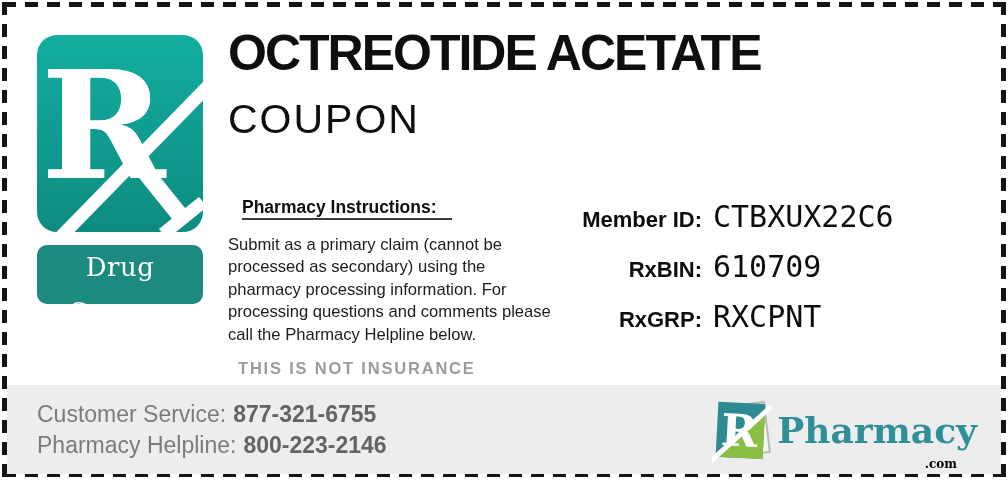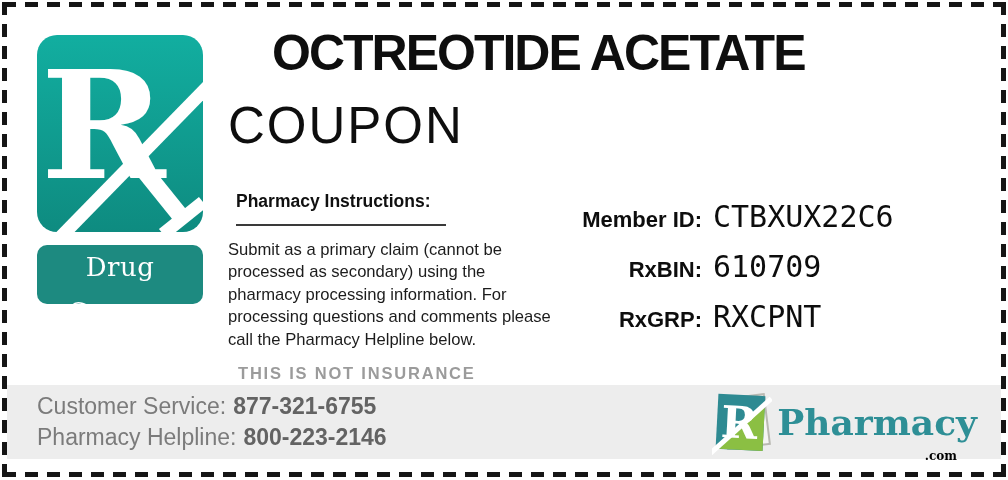--- a/index.html
+++ b/index.html
@@ -15,40 +15,40 @@
   .dash-left{left:2px;}
   .dash-right{right:2px;}
 
   
   .left-col{position:absolute;left:37px;top:35px;width:166px;text-align:center;}
   .badge{margin-top:9px;width:166px;height:59px;background:#1d8a80;border-radius:10px;color:#ffffff;
          font-family:"DejaVu Serif",serif;font-size:26px;line-height:45px;letter-spacing:.5px;}
   .never{margin-top:7px;color:#e71f19;font-weight:bold;font-size:22px;letter-spacing:.2px;white-space:nowrap;}
 
   
-  .title{position:absolute;left:228px;top:24px;font-size:50px;font-weight:bold;color:#0e0e0e;letter-spacing:-2px;white-space:nowrap;margin-left:44px;}
-  .subtitle{position:absolute;left:228px;top:96px;font-size:51px;font-weight:400;color:#0e0e0e;letter-spacing:2px;white-space:nowrap;}
+  .title{position:absolute;left:228px;top:24px;font-size:50px;font-weight:bold;color:#0e0e0e;letter-spacing:-2px;white-space:nowrap;}
+  .subtitle{position:absolute;left:228px;top:96px;font-size:41px;font-weight:400;color:#0e0e0e;letter-spacing:2px;white-space:nowrap;}
 
   
   .instr{position:absolute;left:228px;top:183px;width:324px;}
-  .sec-heading{margin:8px;font-size:17.5px;font-weight:bold;color:#101010;padding-bottom:12px;border-bottom:2px solid #3a3a3a;}
+  .sec-heading{margin:14px;font-size:17.5px;font-weight:bold;color:#101010;padding-bottom:0;border-bottom:2px solid #3a3a3a;}
   .instr .sec-heading{width:210px;}
   .instr-body{margin:13px 0 0 0;font-size:16.6px;line-height:22.4px;color:#1c1c1c;}
   .disclaimer{margin:13px 0 0 10px;font-size:16.5px;font-weight:bold;color:#9b9b9b;letter-spacing:1.8px;white-space:nowrap;}
 
   
   .proc{position:absolute;left:570px;top:183px;width:392px;}
   .proc .sec-heading{width:390px;}
   .proc-rows{margin-top:16px;}
   .proc-row{display:grid;grid-template-columns:132px 1fr;column-gap:11px;align-items:baseline;margin-top:15px;}
   .proc-label{font-size:22px;font-weight:bold;color:#0d0d0d;text-align:right;white-space:nowrap;}
   .proc-value{font-family:"DejaVu Sans Mono",monospace;font-size:30px;color:#0d0d0d;white-space:nowrap;}
 
   
-  .footer{position:absolute;left:7px;right:7px;top:385px;height:74px;background:#ededed;
+  .footer{position:absolute;left:7px;right:7px;top:385px;height:89px;background:#ededed;
           display:flex;align-items:center;justify-content:space-between;padding:0 24px 0 30px;box-sizing:border-box;}
   .phone-line{font-size:23px;color:#7b7b7b;line-height:31px;white-space:nowrap;}
   .phone-label{margin-right:7px;}
   .phone-number{font-weight:bold;color:#636363;}
 
   .brand{position:relative;display:flex;align-items:center;cursor:pointer;}
   .brand-icon{width:60px;height:66px;margin-right:5px;flex:0 0 auto;}
   .brand-text{font-family:"DejaVu Serif",serif;font-weight:bold;font-size:36px;white-space:nowrap;line-height:1;}
   .brand-teal{color:#2e8f96;}
   .brand-green{color:#83b941;}

